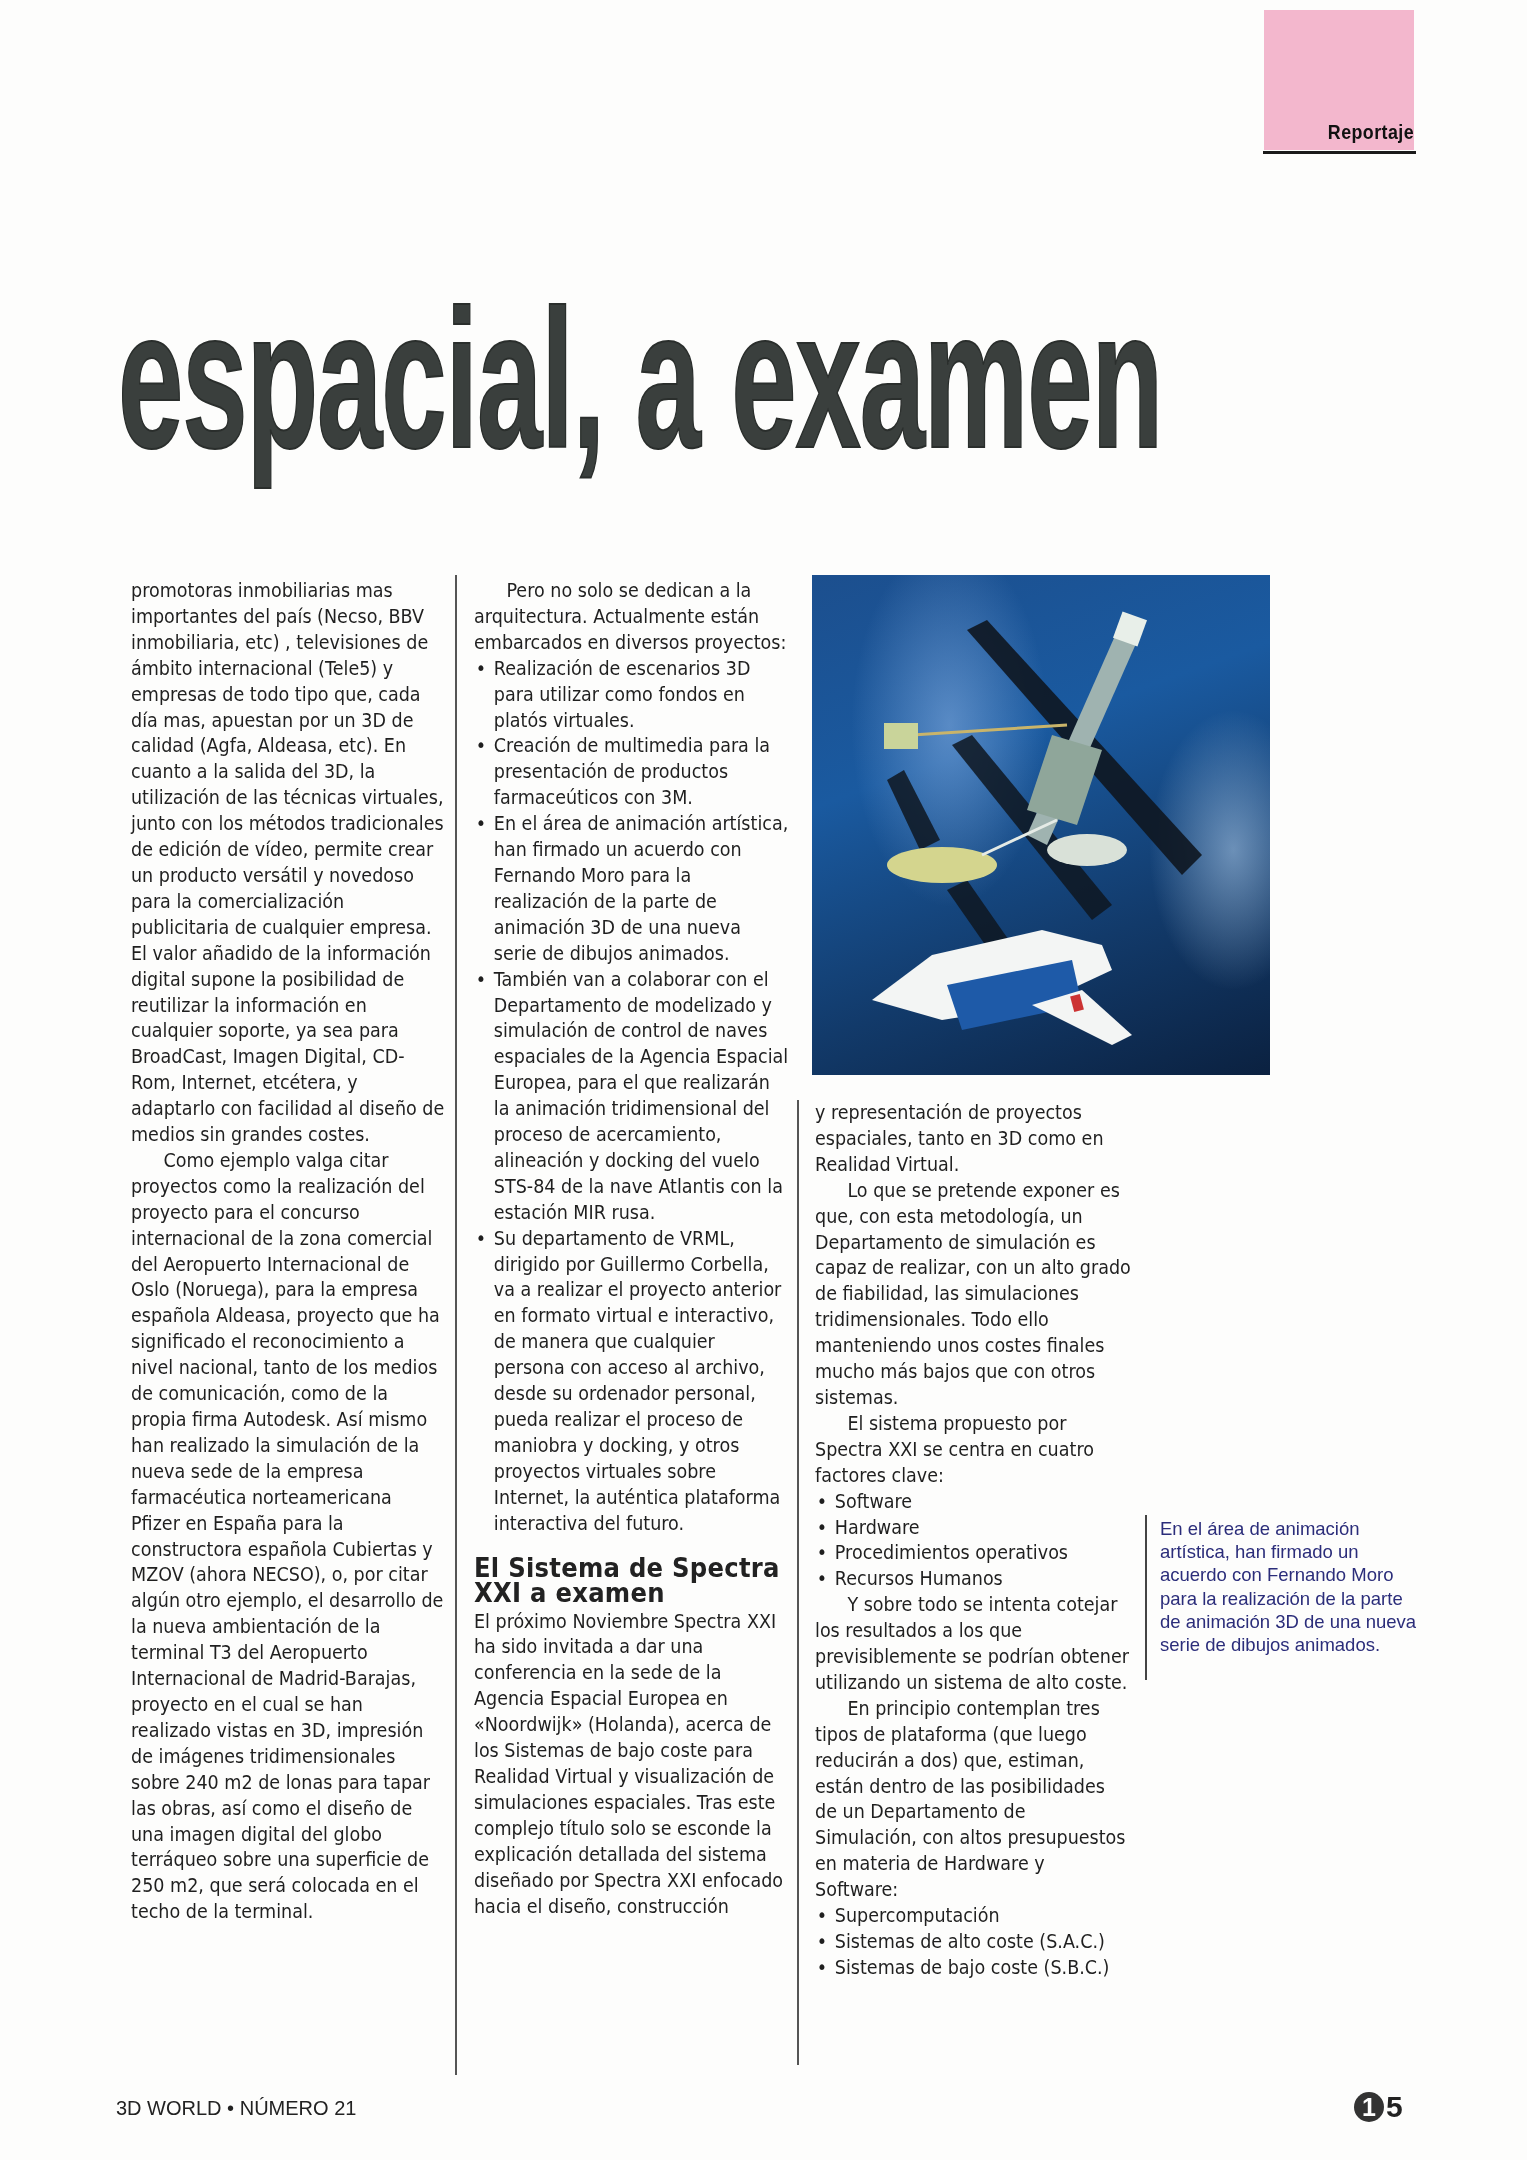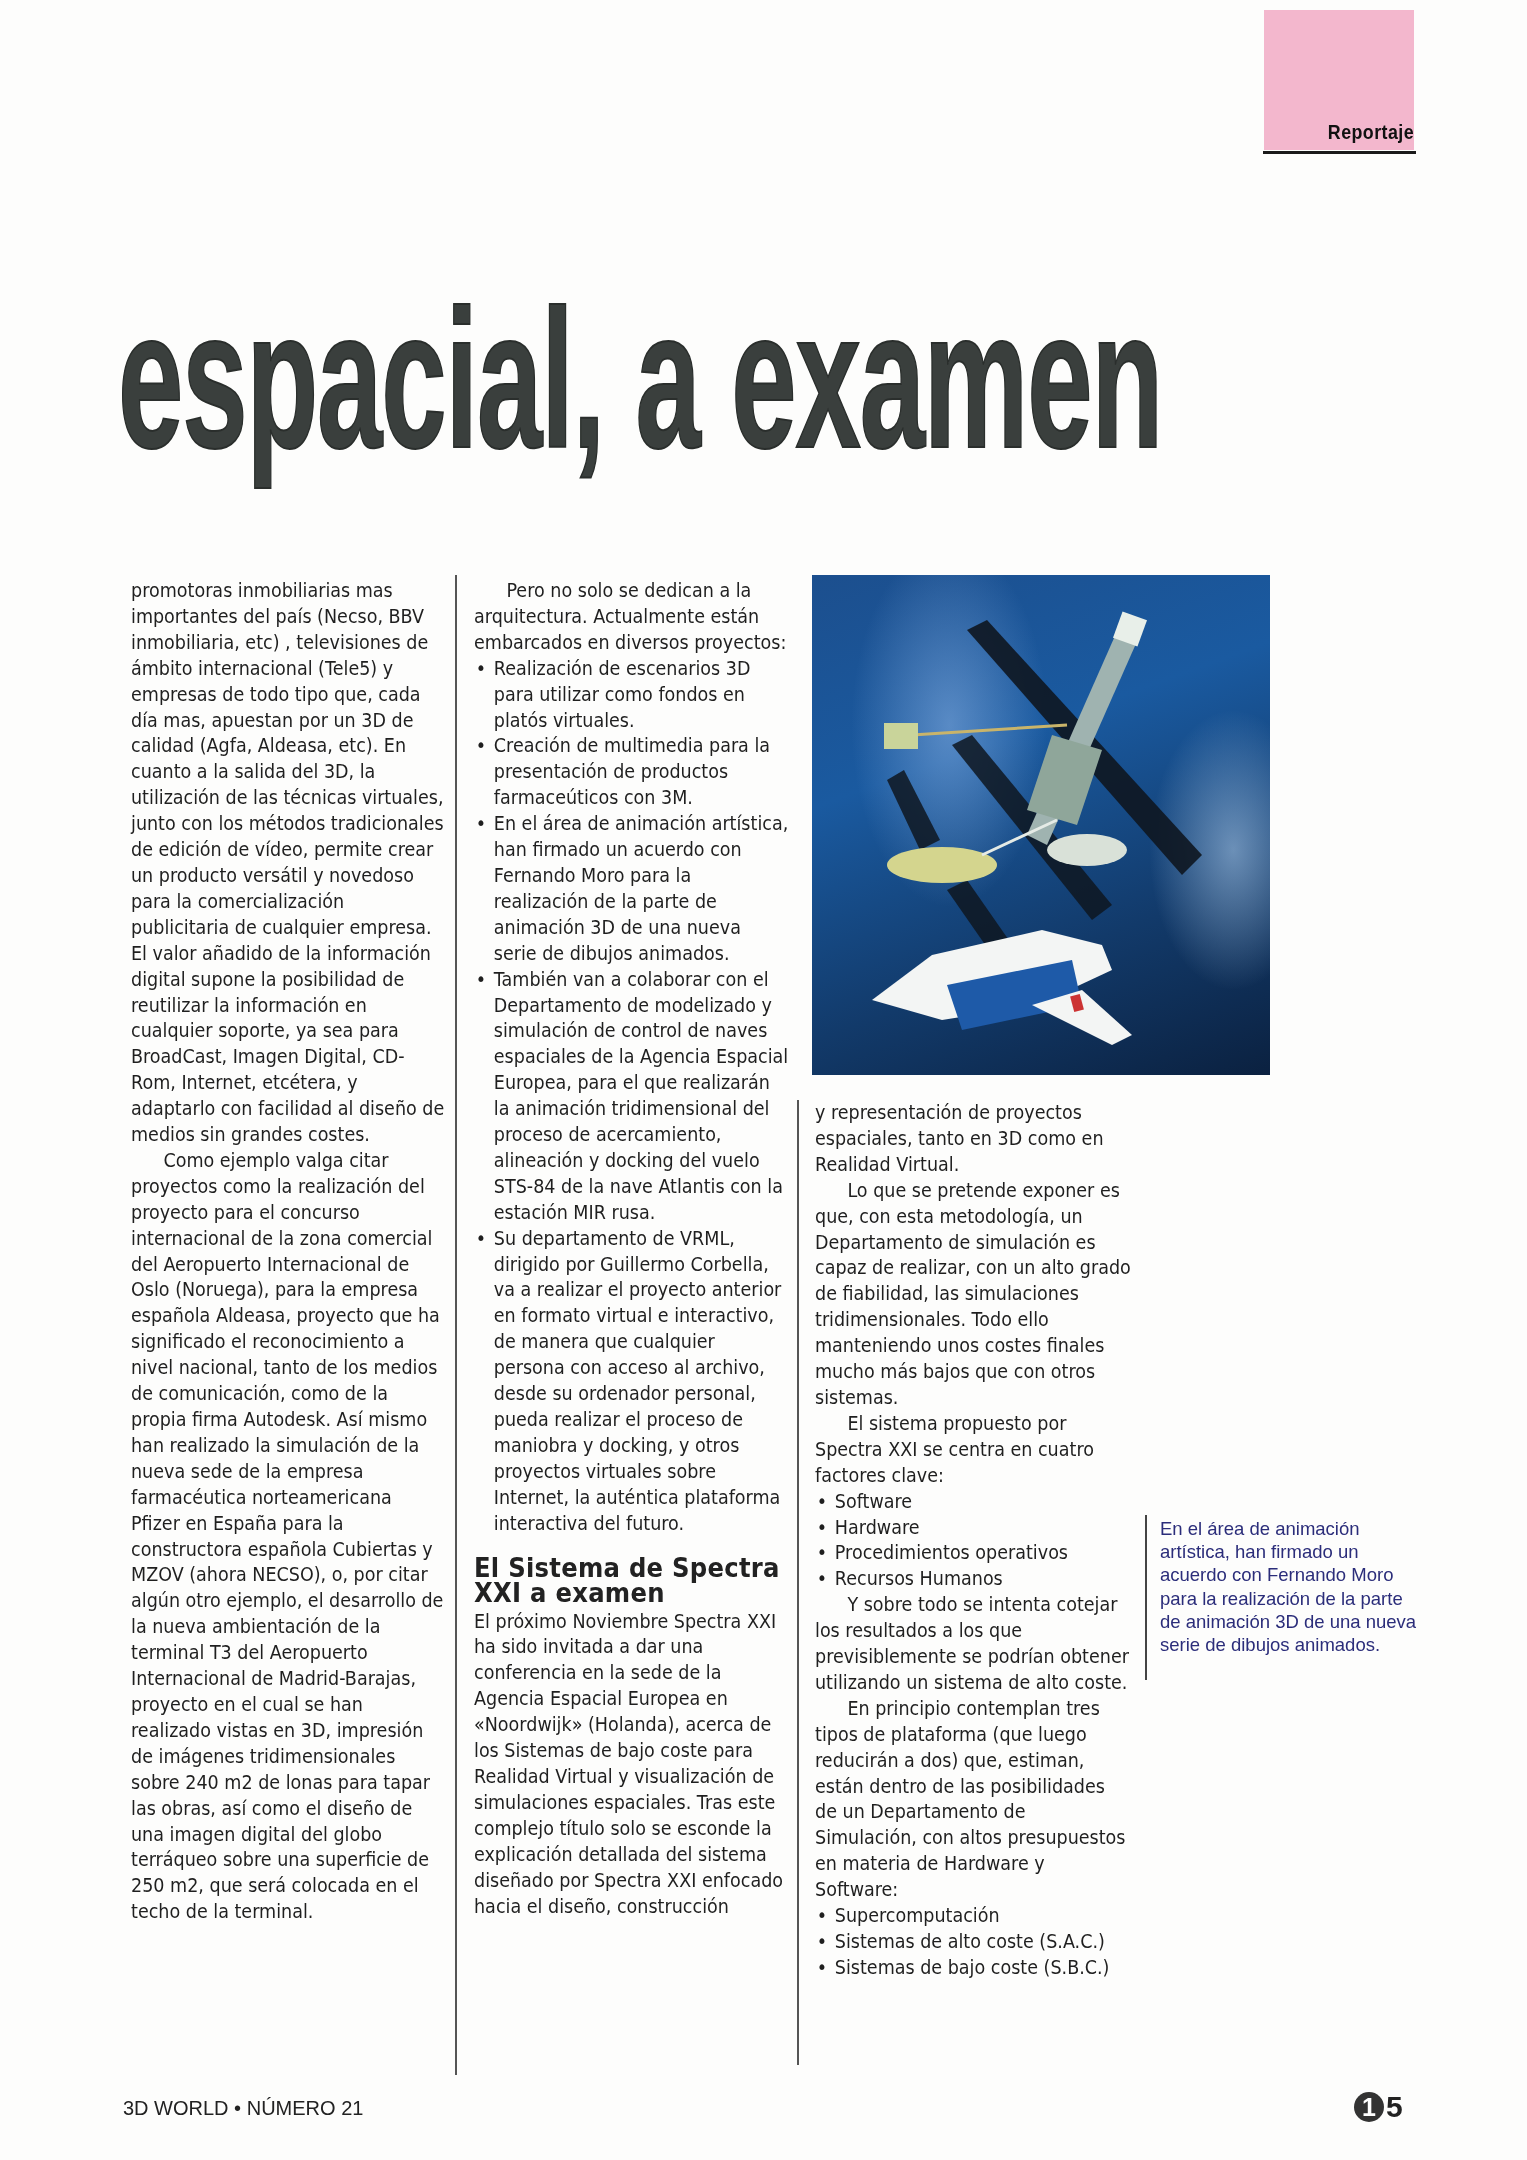--- a/index.html
+++ b/index.html
@@ -57,21 +57,21 @@
       radial-gradient(ellipse 120px 200px at 92% 55%, rgba(180,210,240,0.55), transparent 70%),
       linear-gradient(160deg, #1c4f8e 0%, #1a5aa0 35%, #123a6a 70%, #0b2140 100%);
   }
   .photo svg { position:absolute; left:0; top:0; }
   .sidebar {
     position:absolute; left:1160px; top:1517px; width:260px;
     font-family:"Liberation Sans", sans-serif; font-size:18.5px; line-height:23.2px;
     color:#2b2d7a;
   }
   .footer-pub {
-    position:absolute; left:123px; top:2097px;
+    position:absolute; left:116px; top:2097px;
     font-family:"Liberation Sans", sans-serif; font-size:20px; color:#222;
   }
   .page-num {
     position:absolute; left:1354px; top:2090px; height:34px;
     display:flex; align-items:center; gap:2px;
   }
   .page-num .circ {
     width:30px; height:30px; border-radius:50%; background:#333;
     color:#fff; font-family:"Liberation Sans", sans-serif; font-weight:bold;
     font-size:25px; display:flex; align-items:center; justify-content:center;

